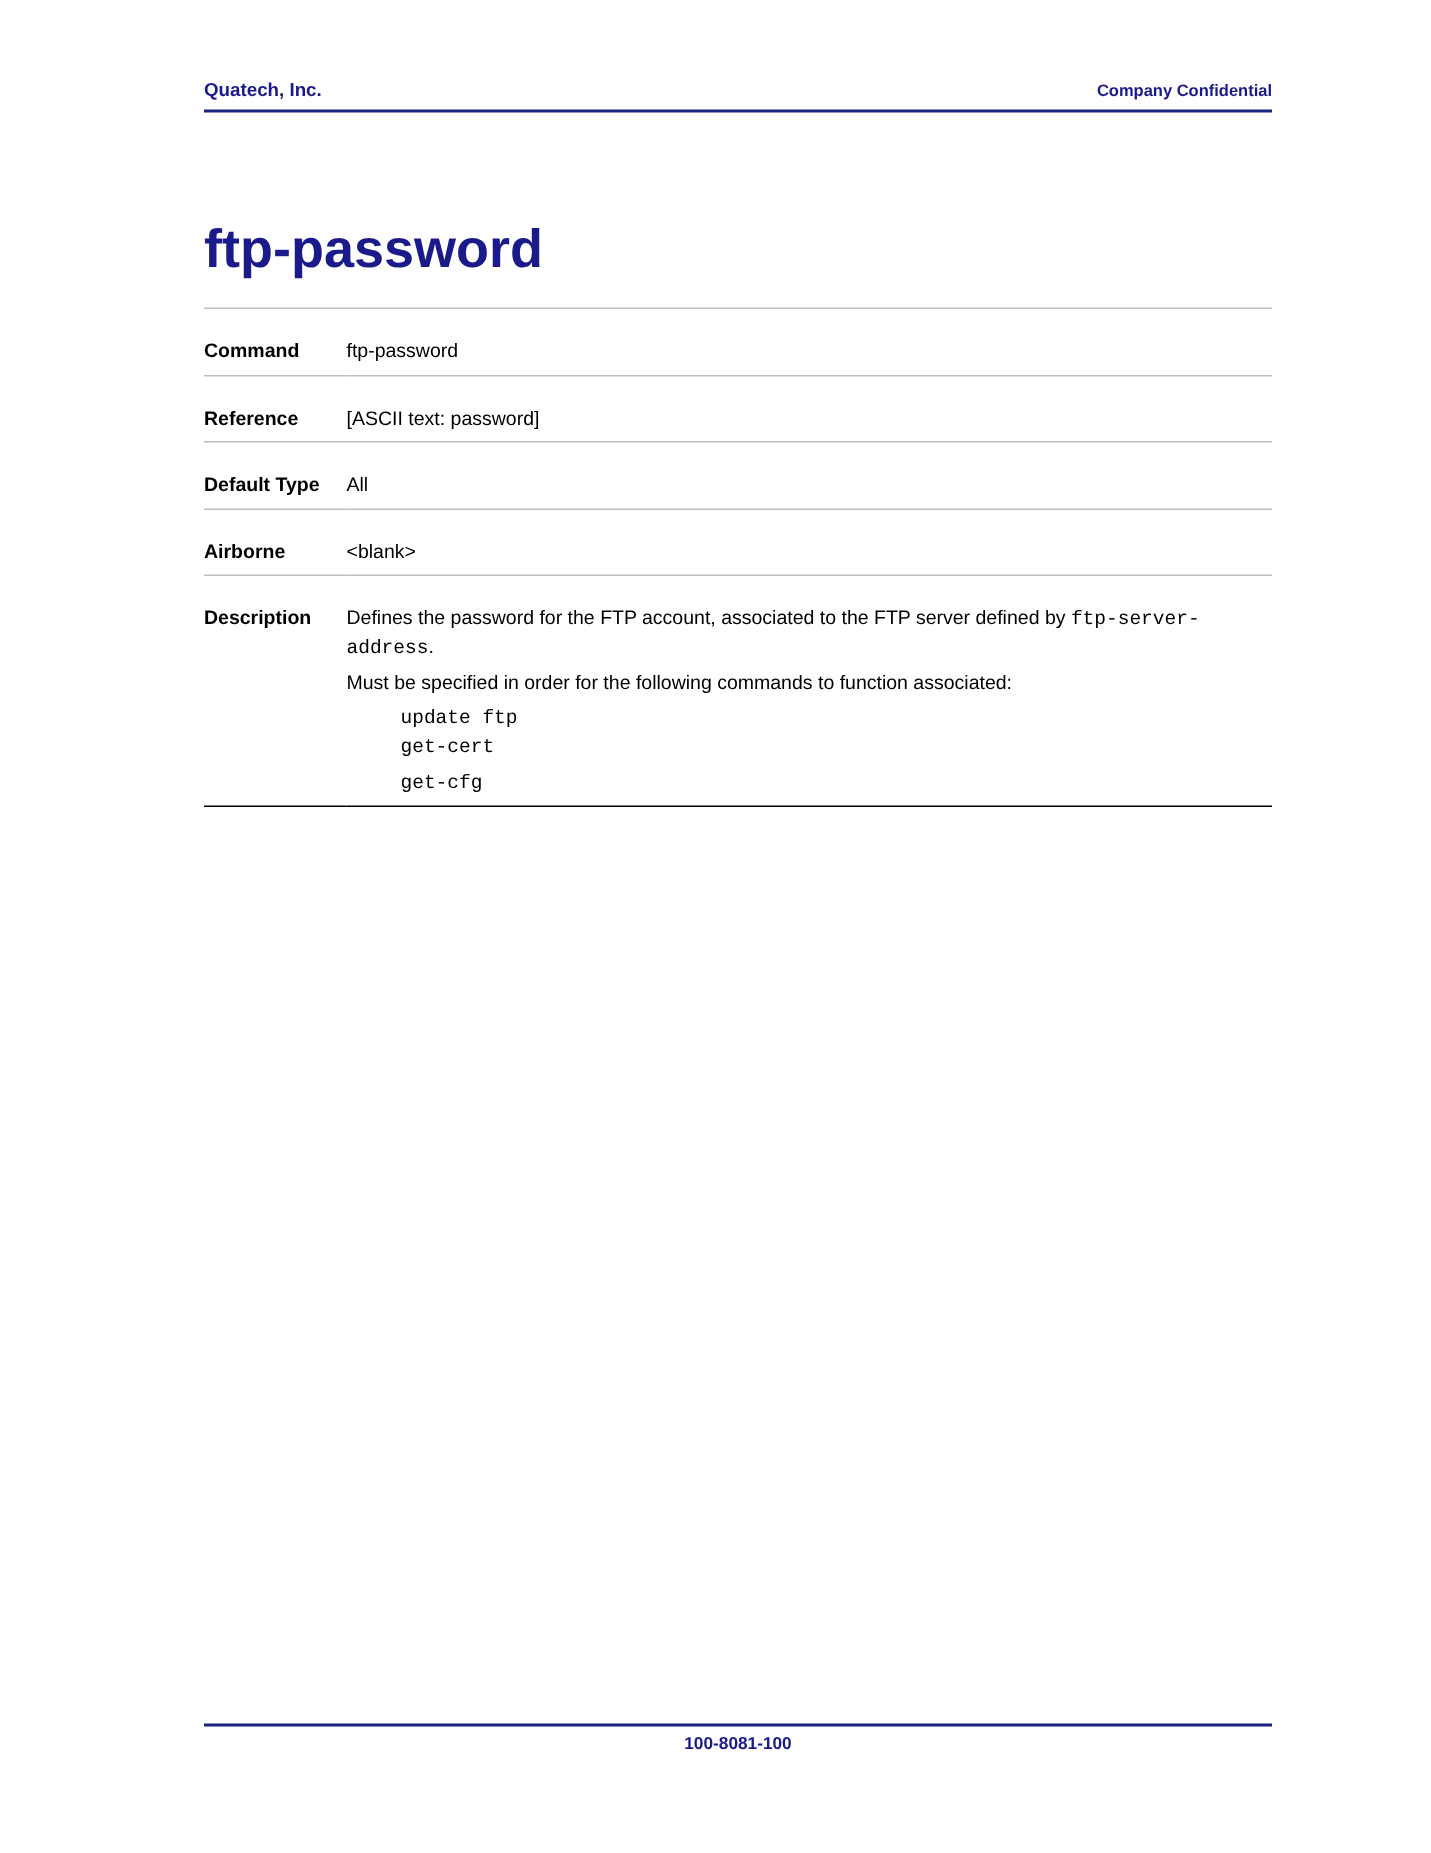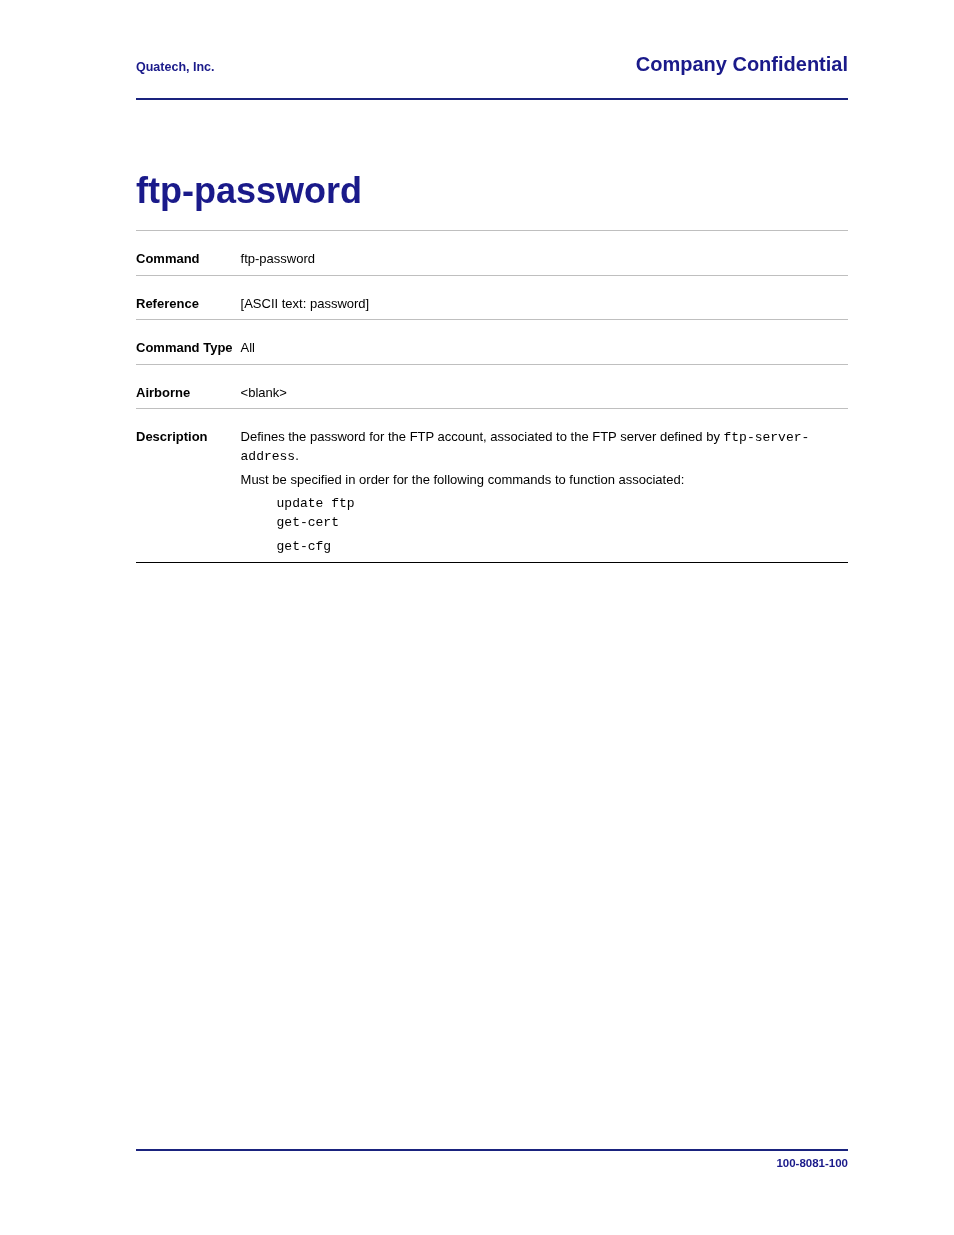--- a/index.html
+++ b/index.html
@@ -1,30 +1,30 @@
 <!DOCTYPE html>
 <html><head>
 <meta charset="utf-8">
 <style>
   * { box-sizing: border-box; margin: 0; padding: 0; }
   html, body { width: 954px; height: 1235px; background: #ffffff; font-family: Verdana, Arial, sans-serif; color: #000; }
   .page { position: relative; width: 954px; height: 1235px; padding: 53px 106px 40px 136px; }
-  .header-row { display: flex; justify-content: space-between; align-items: baseline; font-size: 12.5px; padding-bottom: 22px; border-bottom: 2px solid #1a237e; }
+  .header-row { display: flex; justify-content: space-between; align-items: baseline; font-size: 12.5px; padding-bottom: 6px; border-bottom: 2px solid #1a237e; }
   .header-left { color: #1a1a8a; font-weight: bold; }
-  .header-right { color: #1a1a8a; font-weight: bold; font-size: 20px; }
+  .header-right { color: #1a1a8a; font-weight: bold; font-size: 11px; }
   .title { font-family: Arial, Helvetica, sans-serif; color: #1a1a8a; font-weight: 900; font-size: 36px; margin-top: 70px; margin-bottom: 18px; letter-spacing: 0px; }
   table.spec { width: 100%; border-collapse: collapse; font-size: 13px; }
   table.spec tr { border-top: 1px solid #bfbfbf; }
   table.spec tr:last-child { border-bottom: 1px solid #000000; }
   table.spec td { vertical-align: top; padding: 19px 8px 7px 0; line-height: 1.35; }
   table.spec td.label { width: 95px; font-weight: bold; white-space: nowrap; }
   .mono { font-family: "Courier New", Courier, monospace; font-size: 13px; }
   .desc-block p { margin-bottom: 6px; }
   .desc-block .pre { font-family: "Courier New", Courier, monospace; font-size: 13px; line-height: 1.35; white-space: pre; margin-top: 2px; margin-left: 36px; }
-  .footer { position: absolute; left: 136px; right: 106px; bottom: 66px; border-top: 2px solid #1a237e; padding-top: 6px; display: flex; justify-content: flex-end; font-size: 11.5px; color: #1a1a8a; font-weight: bold; }
+  .footer { position: absolute; left: 136px; right: 106px; bottom: 66px; border-top: 2px solid #1a237e; padding-top: 6px; display: flex; justify-content: center; font-size: 11.5px; color: #1a1a8a; font-weight: bold; }
   .footer .center { position: absolute; left: 0; right: 0; text-align: center; }
   .footer .left, .footer .right { position: relative; z-index: 1; }
 </style>
 </head>
 <body>
 
 <div class="page">
 
   <div class="header-row">
     <span class="header-left">Quatech, Inc.</span>
@@ -37,21 +37,21 @@
     <tbody>
         <tr>
       <td class="label">Command</td>
       <td>ftp-password</td>
     </tr>
     <tr>
       <td class="label">Reference</td>
       <td>[ASCII text: password]</td>
     </tr>
     <tr>
-      <td class="label">Command Type</td>
+      <td class="label">Default Type</td>
       <td>All</td>
     </tr>
     <tr>
       <td class="label">Airborne</td>
       <td>&lt;blank&gt;</td>
     </tr>
     <tr>
       <td class="label">Description</td>
       <td class="desc-block">
         <p>

